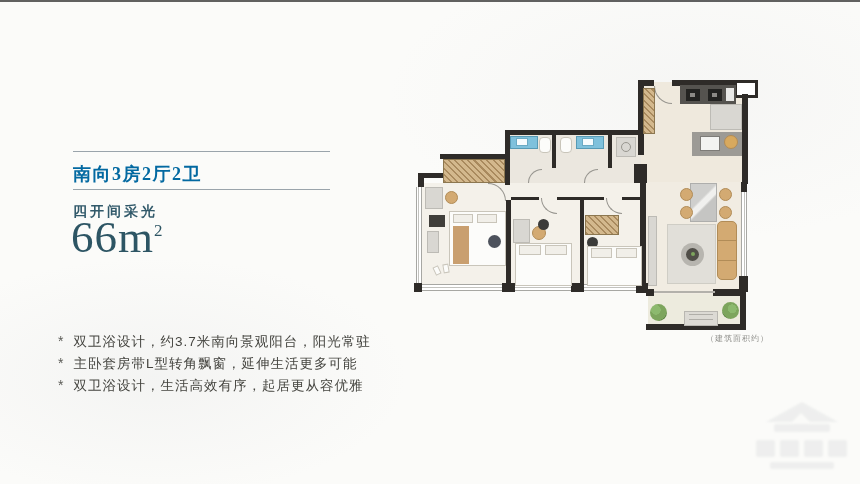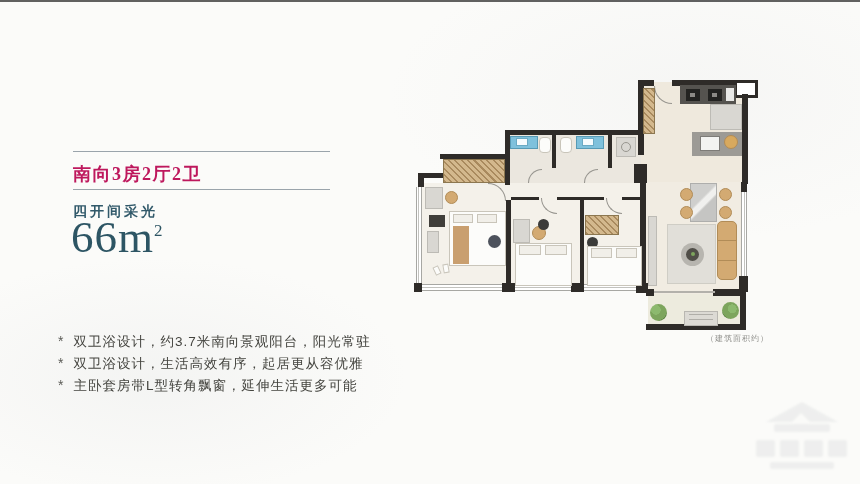--- a/index.html
+++ b/index.html
@@ -15,21 +15,21 @@
   #app{position:absolute;inset:0;}
   .abs,i,b{position:absolute;display:block;font-style:normal;font-weight:normal;}
   
   .title{
     left:72px;top:104px;font-family:"Liberation Serif",serif;font-weight:bold;
     font-size:42px;line-height:1.05;color:#315965;letter-spacing:15px;white-space:nowrap;
   }
   .rule{height:1px;background:#9aa4ab;left:73px;width:257px;}
   .subtitle{
     left:73px;top:162px;font-family:"Liberation Serif",serif;font-weight:bold;
-    font-size:18px;color:#be185d;letter-spacing:1.5px;white-space:nowrap;
+    font-size:18px;color:#0369a1;letter-spacing:1.5px;white-space:nowrap;
   }
   .area-label{
     left:73px;top:203px;font-family:"Liberation Serif",serif;font-weight:bold;
     font-size:14px;color:#31596a;letter-spacing:3px;
   }
   .area-value{
     left:71px;top:214px;font-family:"Liberation Serif",serif;
     font-size:45px;color:#2d5564;letter-spacing:1px;line-height:1.05;
   }
   .area-value sup{font-size:17px;vertical-align:super;letter-spacing:0;}
@@ -67,22 +67,22 @@
   <i class="topline"></i>
 
   <i class="rule" style="top:151px"></i>
   <div class="abs subtitle">南向3房2厅2卫</div>
   <i class="rule" style="top:189px"></i>
   <div class="abs area-label">四开间采光</div>
   <div class="abs area-value"><span>66</span><span>m</span><sup>2</sup></div>
 
   <ul class="abs features">
     <li><span class="mark">*</span><span>双卫浴设计，约3.7米南向景观阳台，阳光常驻</span></li>
+    <li><span class="mark">*</span><span>主卧套房带L型转角飘窗，延伸生活更多可能</span></li>
     <li><span class="mark">*</span><span>双卫浴设计，生活高效有序，起居更从容优雅</span></li>
-    <li><span class="mark">*</span><span>主卧套房带L型转角飘窗，延伸生活更多可能</span></li>
   </ul>
 
   <div id="plan" class="abs">
 
     <i class="fl" style="left:230px;top:2px;width:104px;height:102px;background:#efe9dd"></i>
     <i class="fl" style="left:236px;top:102px;width:96px;height:112px;background:#f1ece2"></i>
     <i class="fl" style="left:238px;top:214px;width:94px;height:34px;background:#edebde"></i>
     <i class="fl" style="left:97px;top:55px;width:134px;height:50px;background:#ebe7df"></i>
     <i class="fl" style="left:10px;top:103px;width:226px;height:104px;background:#f4f1ea"></i>
     <i class="fl" style="left:33px;top:79px;width:64px;height:26px;background:#f2efe8"></i>

